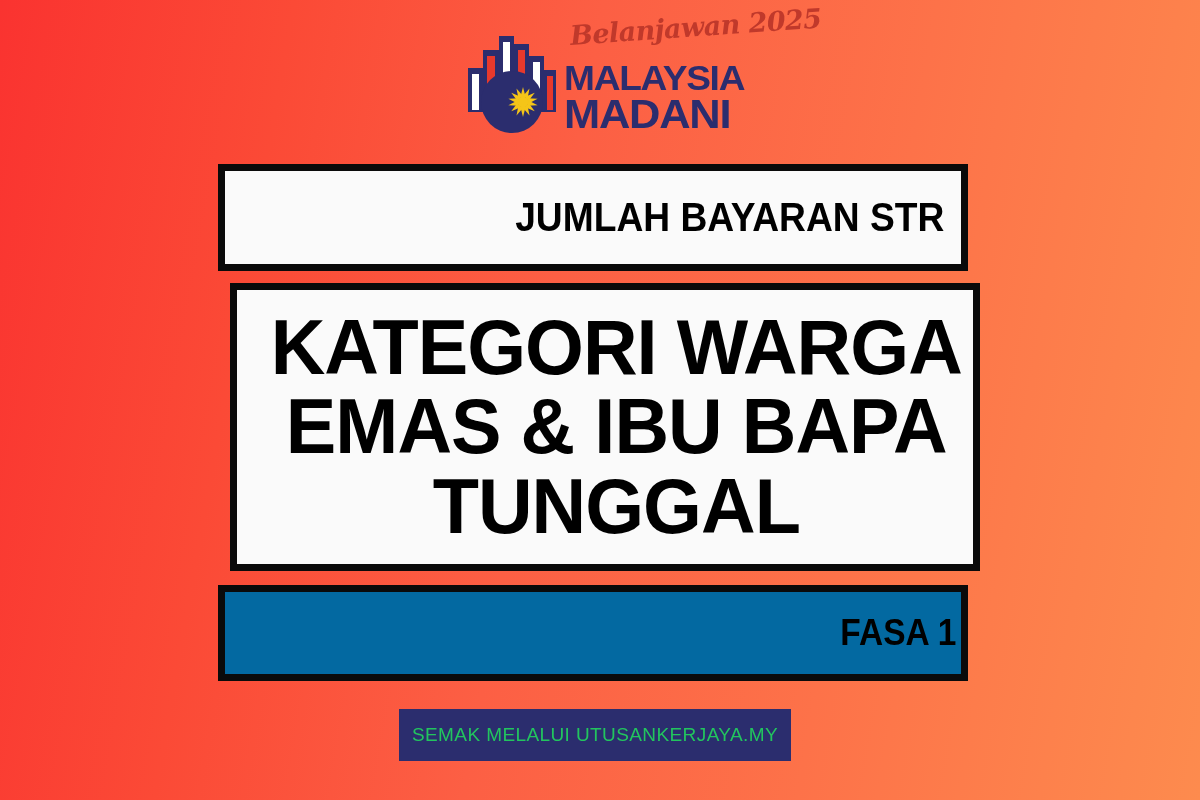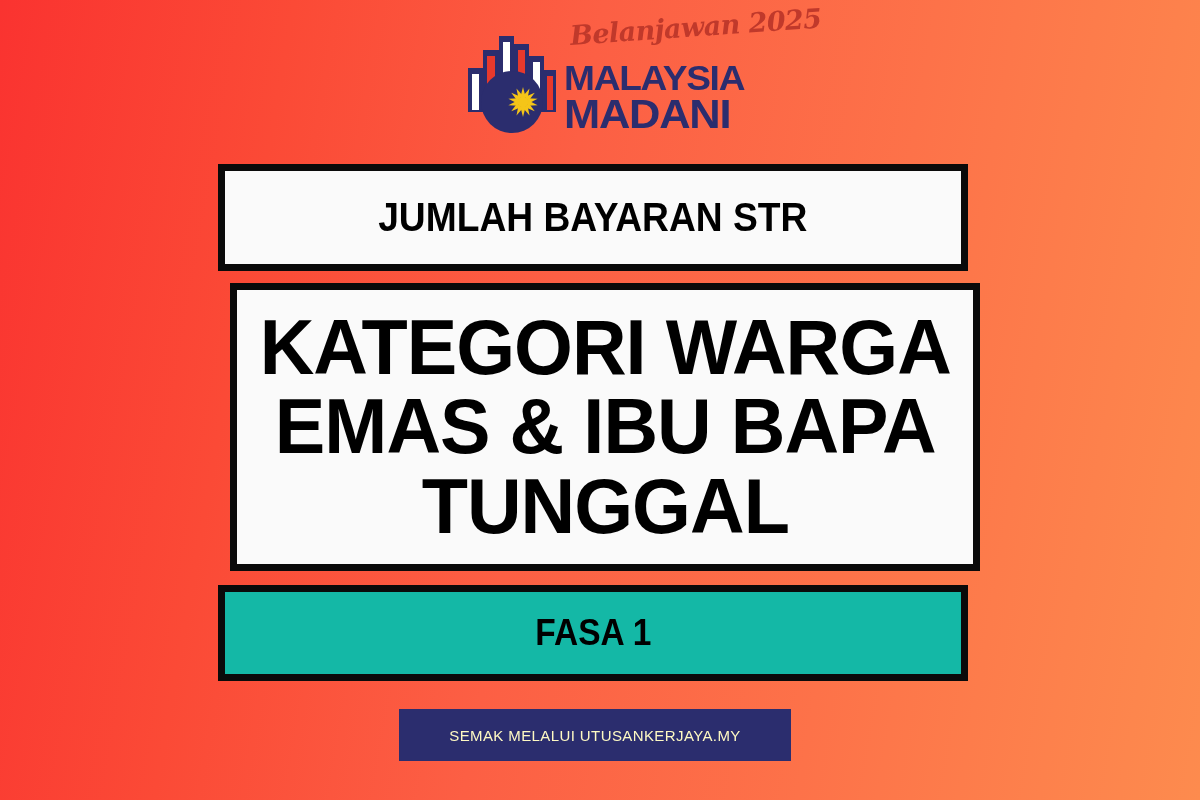--- a/index.html
+++ b/index.html
@@ -31,46 +31,46 @@
     transform:scaleX(1.06); transform-origin:left center;
   }
   #brand1 { top:42px; font-size:35px; }
   #brand2 { top:76px; font-size:41px; }
 
   
   .box {
     position:absolute; left:218px; width:750px;
     background:#FAFAFA;
     border:7px solid #0A0A0A;
-    display:flex; align-items:center; justify-content:center;
+    display:flex; align-items:center; justify-content:flex-end;
     text-align:center;
   }
   #box-subtitle { top:164px;  height:107px; }
   #box-title    { top:283px;  height:288px;margin-left:12px; }
-  #box-phase    { top:585px;  height:96px; background:#14b8a6; }
+  #box-phase    { top:585px;  height:96px; background:#0369a1; }
 
   .boxtext {
     font-family:"Liberation Sans", sans-serif;
     font-weight:700; color:#000;
     line-height:1.02; text-transform:uppercase;
   }
   #txt-subtitle { font-size:40px; letter-spacing:0px; transform:scaleX(0.93); }
   #txt-title    { font-size:78px; letter-spacing:-1px; transform:scaleX(0.97); }
   #txt-phase    { font-size:36px; letter-spacing:0px; transform:scaleX(0.93); }
 
   
   #bottom-bar {
     position:absolute; left:399px; top:709px;
     width:392px; height:52px;
     background:#2B2D6E;
     display:flex; align-items:center; justify-content:center;
   }
   #bottom-bar-text {
     font-family:"Liberation Sans", sans-serif;
-    font-weight:400; font-size:15px; color:#fef9c3;
+    font-weight:400; font-size:19px; color:#22c55e;
     letter-spacing:0.4px; white-space:nowrap;
   }
 </style>
 </head>
 <body>
 
 <div id="logo">
 
   <div id="logo-mark">
     <svg viewBox="0 0 92 104" width="92" height="104" aria-hidden="true">

